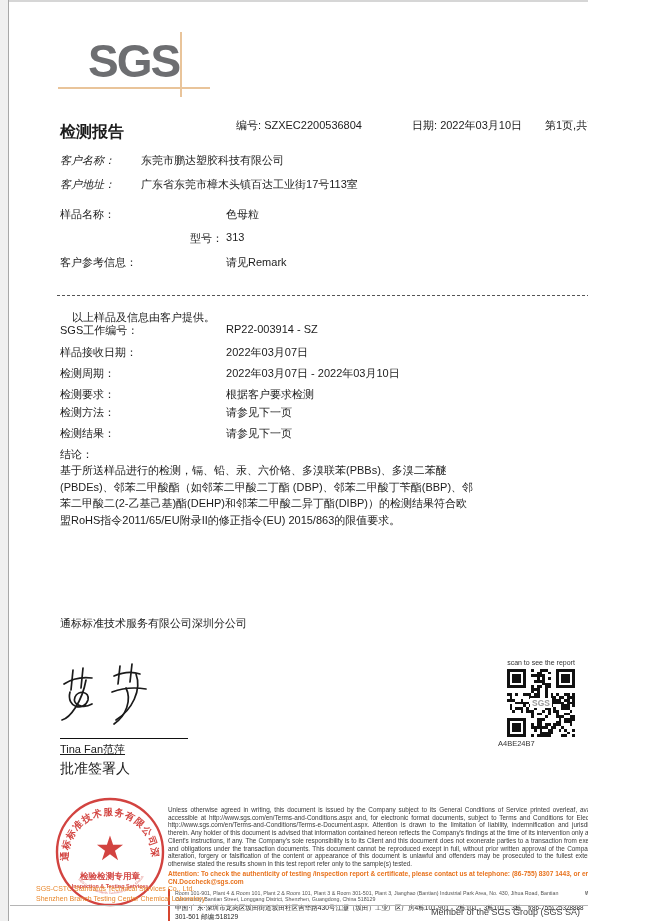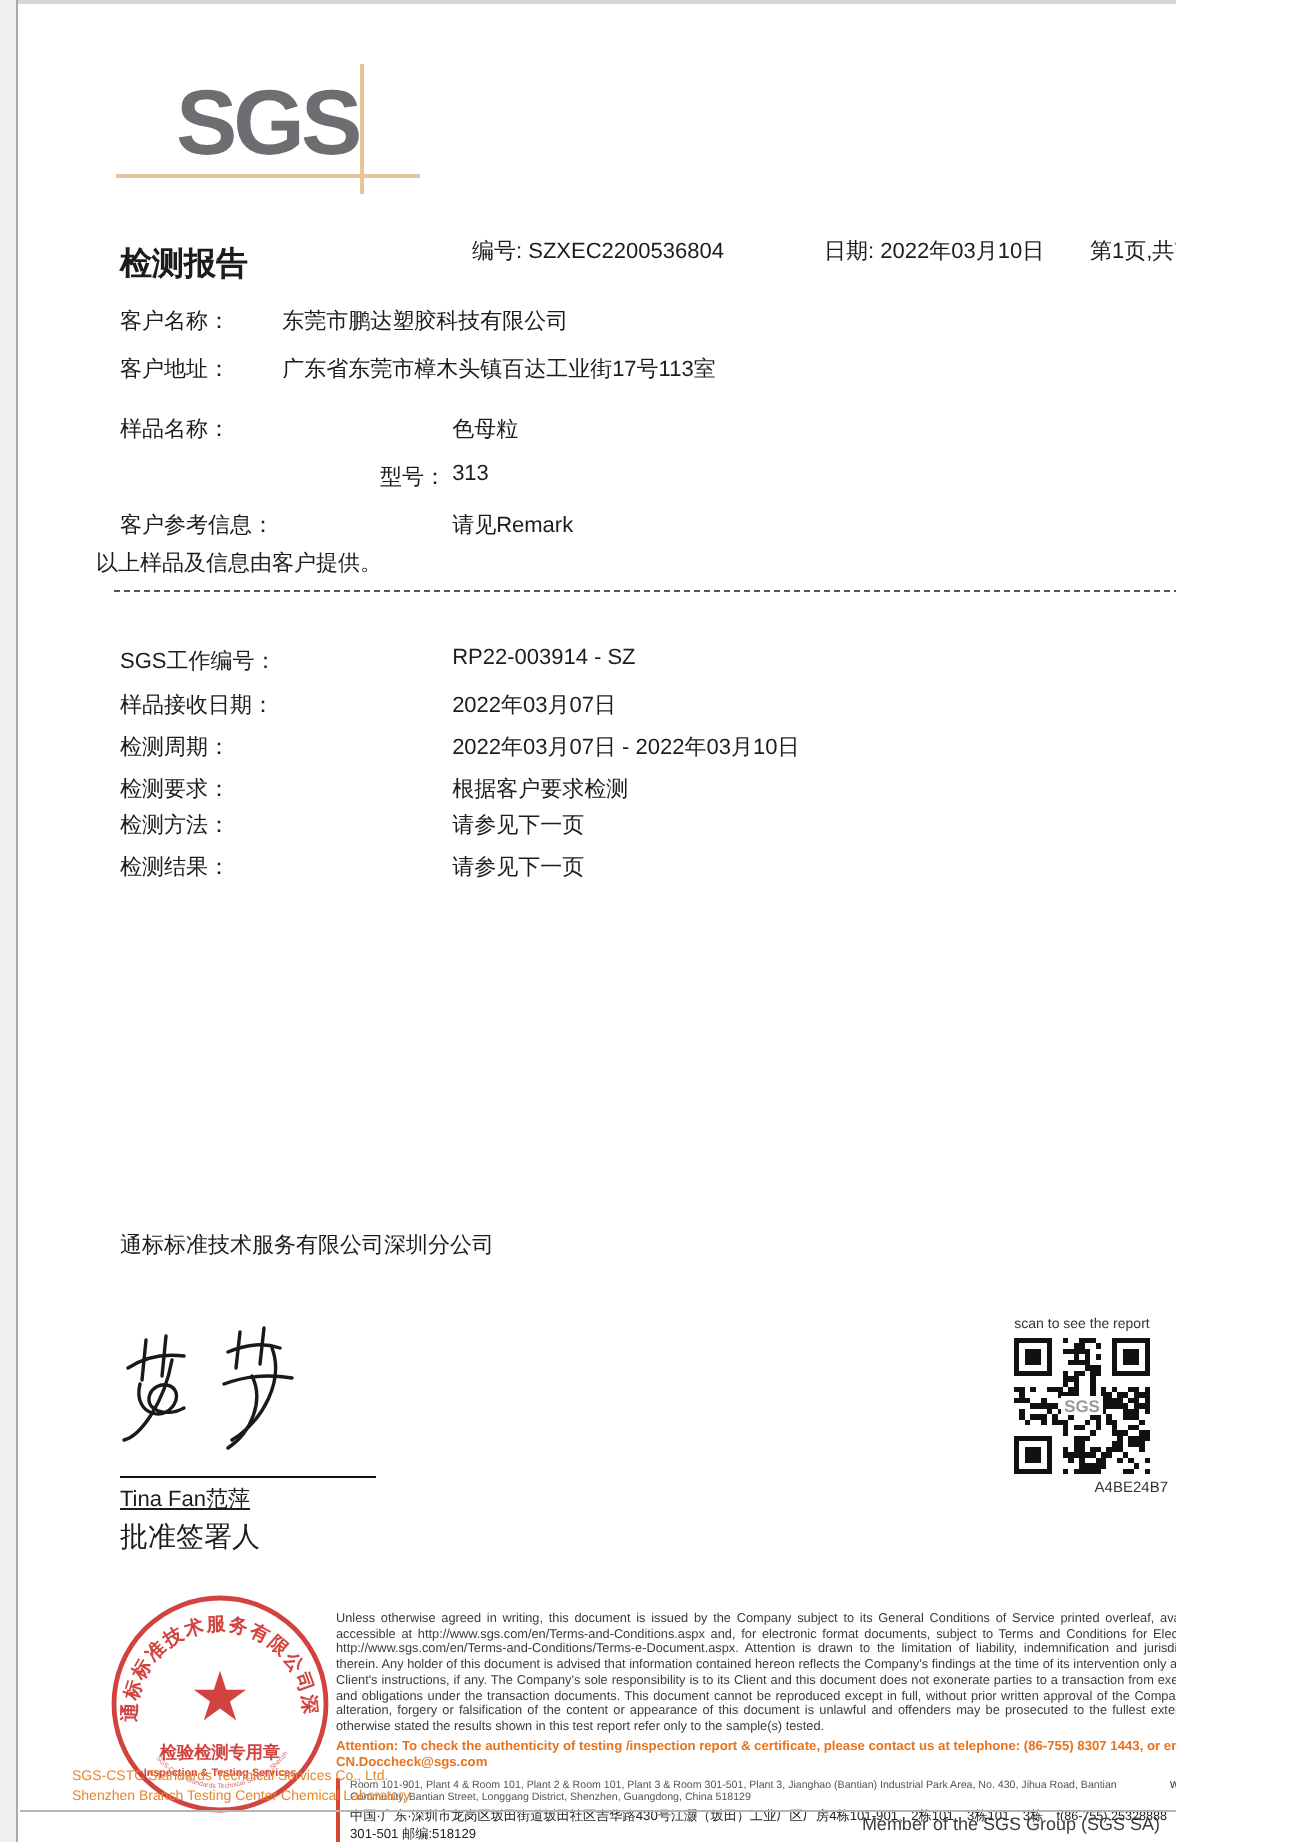--- a/index.html
+++ b/index.html
@@ -14,41 +14,41 @@
              letter-spacing:-2px;font-family:"Liberation Sans",sans-serif;}
   .cross-h{position:absolute;left:-2px;top:57px;width:152px;height:2px;background:#e9c49a;}
   .cross-v{position:absolute;left:120px;top:2px;width:2px;height:65px;background:#e9c49a;}
 
   
   .title{position:absolute;left:60px;top:122px;font-size:16px;font-weight:bold;color:#1c1c1c;}
   .hmeta{position:absolute;top:118px;font-size:11px;color:#1c1c1c;white-space:nowrap;}
 
   .row{position:absolute;left:60px;font-size:11px;white-space:nowrap;color:#1c1c1c;}
   .row .lbl{display:inline-block;vertical-align:top;}
-  .r-client .lbl{width:78px;}
+  .r-client .lbl{width:78px;font-style:italic;}
   .r-wide .lbl{width:163px;}
   .row .val{display:inline-block;vertical-align:top;}
-  .note{position:absolute;left:48px;font-size:11px;color:#1c1c1c;}
+  .note{position:absolute;left:72px;font-size:11px;color:#1c1c1c;margin-top:36px;}
   .dashline{position:absolute;left:57px;top:295px;width:588px;border-top:1px dashed #555;}
 
   .concl{position:absolute;left:60px;top:447px;font-size:11px;color:#1c1c1c;}
   .concl .lbl{display:inline-block;width:163px;vertical-align:top;}
   .concl .val{display:inline-block;width:415px;vertical-align:top;white-space:normal;line-height:16.5px;}
 
   
   .sig-company{position:absolute;left:60px;top:616px;font-size:11px;line-height:15px;color:#1c1c1c;}
   .sig-svg{position:absolute;left:56px;top:658px;}
   .sig-line{position:absolute;left:60px;top:738px;width:128px;border-top:1.5px solid #111;}
   .sig-name{position:absolute;left:60px;top:742px;font-size:11px;color:#1c1c1c;text-decoration:underline;}
   .sig-role{position:absolute;left:60px;top:760px;font-size:14px;color:#1c1c1c;}
 
   
   .qr-caption{position:absolute;left:498px;top:659px;width:86px;text-align:center;font-size:7px;color:#333;}
   .qr-box{position:absolute;left:507px;top:669px;width:68px;height:68px;}
-  .qr-code-text{position:absolute;left:498px;top:739px;width:86px;text-align:right;font-size:7.5px;color:#333;}
+  .qr-code-text{position:absolute;left:498px;top:739px;width:86px;text-align:left;font-size:7.5px;color:#333;}
 
   
   .stamp{position:absolute;left:46px;top:794px;opacity:.92;}
   .footer-company{position:absolute;left:36px;top:884px;width:200px;font-size:7px;line-height:10px;
                   color:#e8862a;z-index:1;}
   .fineprint{position:absolute;left:168px;top:806px;width:480px;}
   .disclaimer{font-size:6.4px;line-height:7.7px;color:#3a3a3a;text-align:justify;}
   .attention{margin-top:2px;font-size:6.6px;line-height:8px;font-weight:bold;color:#e8731e;}
   .addr-block{margin-top:3px;border-left:2px solid #d6452f;padding-left:5px;}
   .addr-row{display:flex;justify-content:space-between;align-items:baseline;}
@@ -127,20 +127,23 @@
   </div>
   <div class="row r-wide" style="top:405px;">
     <span class="lbl">检测方法：</span>
     <span class="val">请参见下一页</span>
   </div>
   <div class="row r-wide" style="top:426px;">
     <span class="lbl">检测结果：</span>
     <span class="val">请参见下一页</span>
   </div>
 
+  <div class="concl">
+    <span class="lbl">结论：</span><span class="val">基于所送样品进行的检测，镉、铅、汞、六价铬、多溴联苯(PBBs)、多溴二苯醚(PBDEs)、邻苯二甲酸酯（如邻苯二甲酸二丁酯 (DBP)、邻苯二甲酸丁苄酯(BBP)、邻苯二甲酸二(2-乙基己基)酯(DEHP)和邻苯二甲酸二异丁酯(DIBP)）的检测结果符合欧盟RoHS指令2011/65/EU附录II的修正指令(EU) 2015/863的限值要求。</span>
+  </div>
 
   <div class="sig-company">
     <div>通标标准技术服务有限公司深圳分公司</div>
   </div>
 
   <svg class="sig-svg" width="140" height="82" viewBox="0 0 140 82">
     <g fill="none" stroke="#1a1a1a" stroke-width="1.7" stroke-linecap="round">
       <path d="M8,26 Q20,18 36,20"></path>
       <path d="M17,12 L15,32"></path>
       <path d="M27,10 L25,30"></path>

